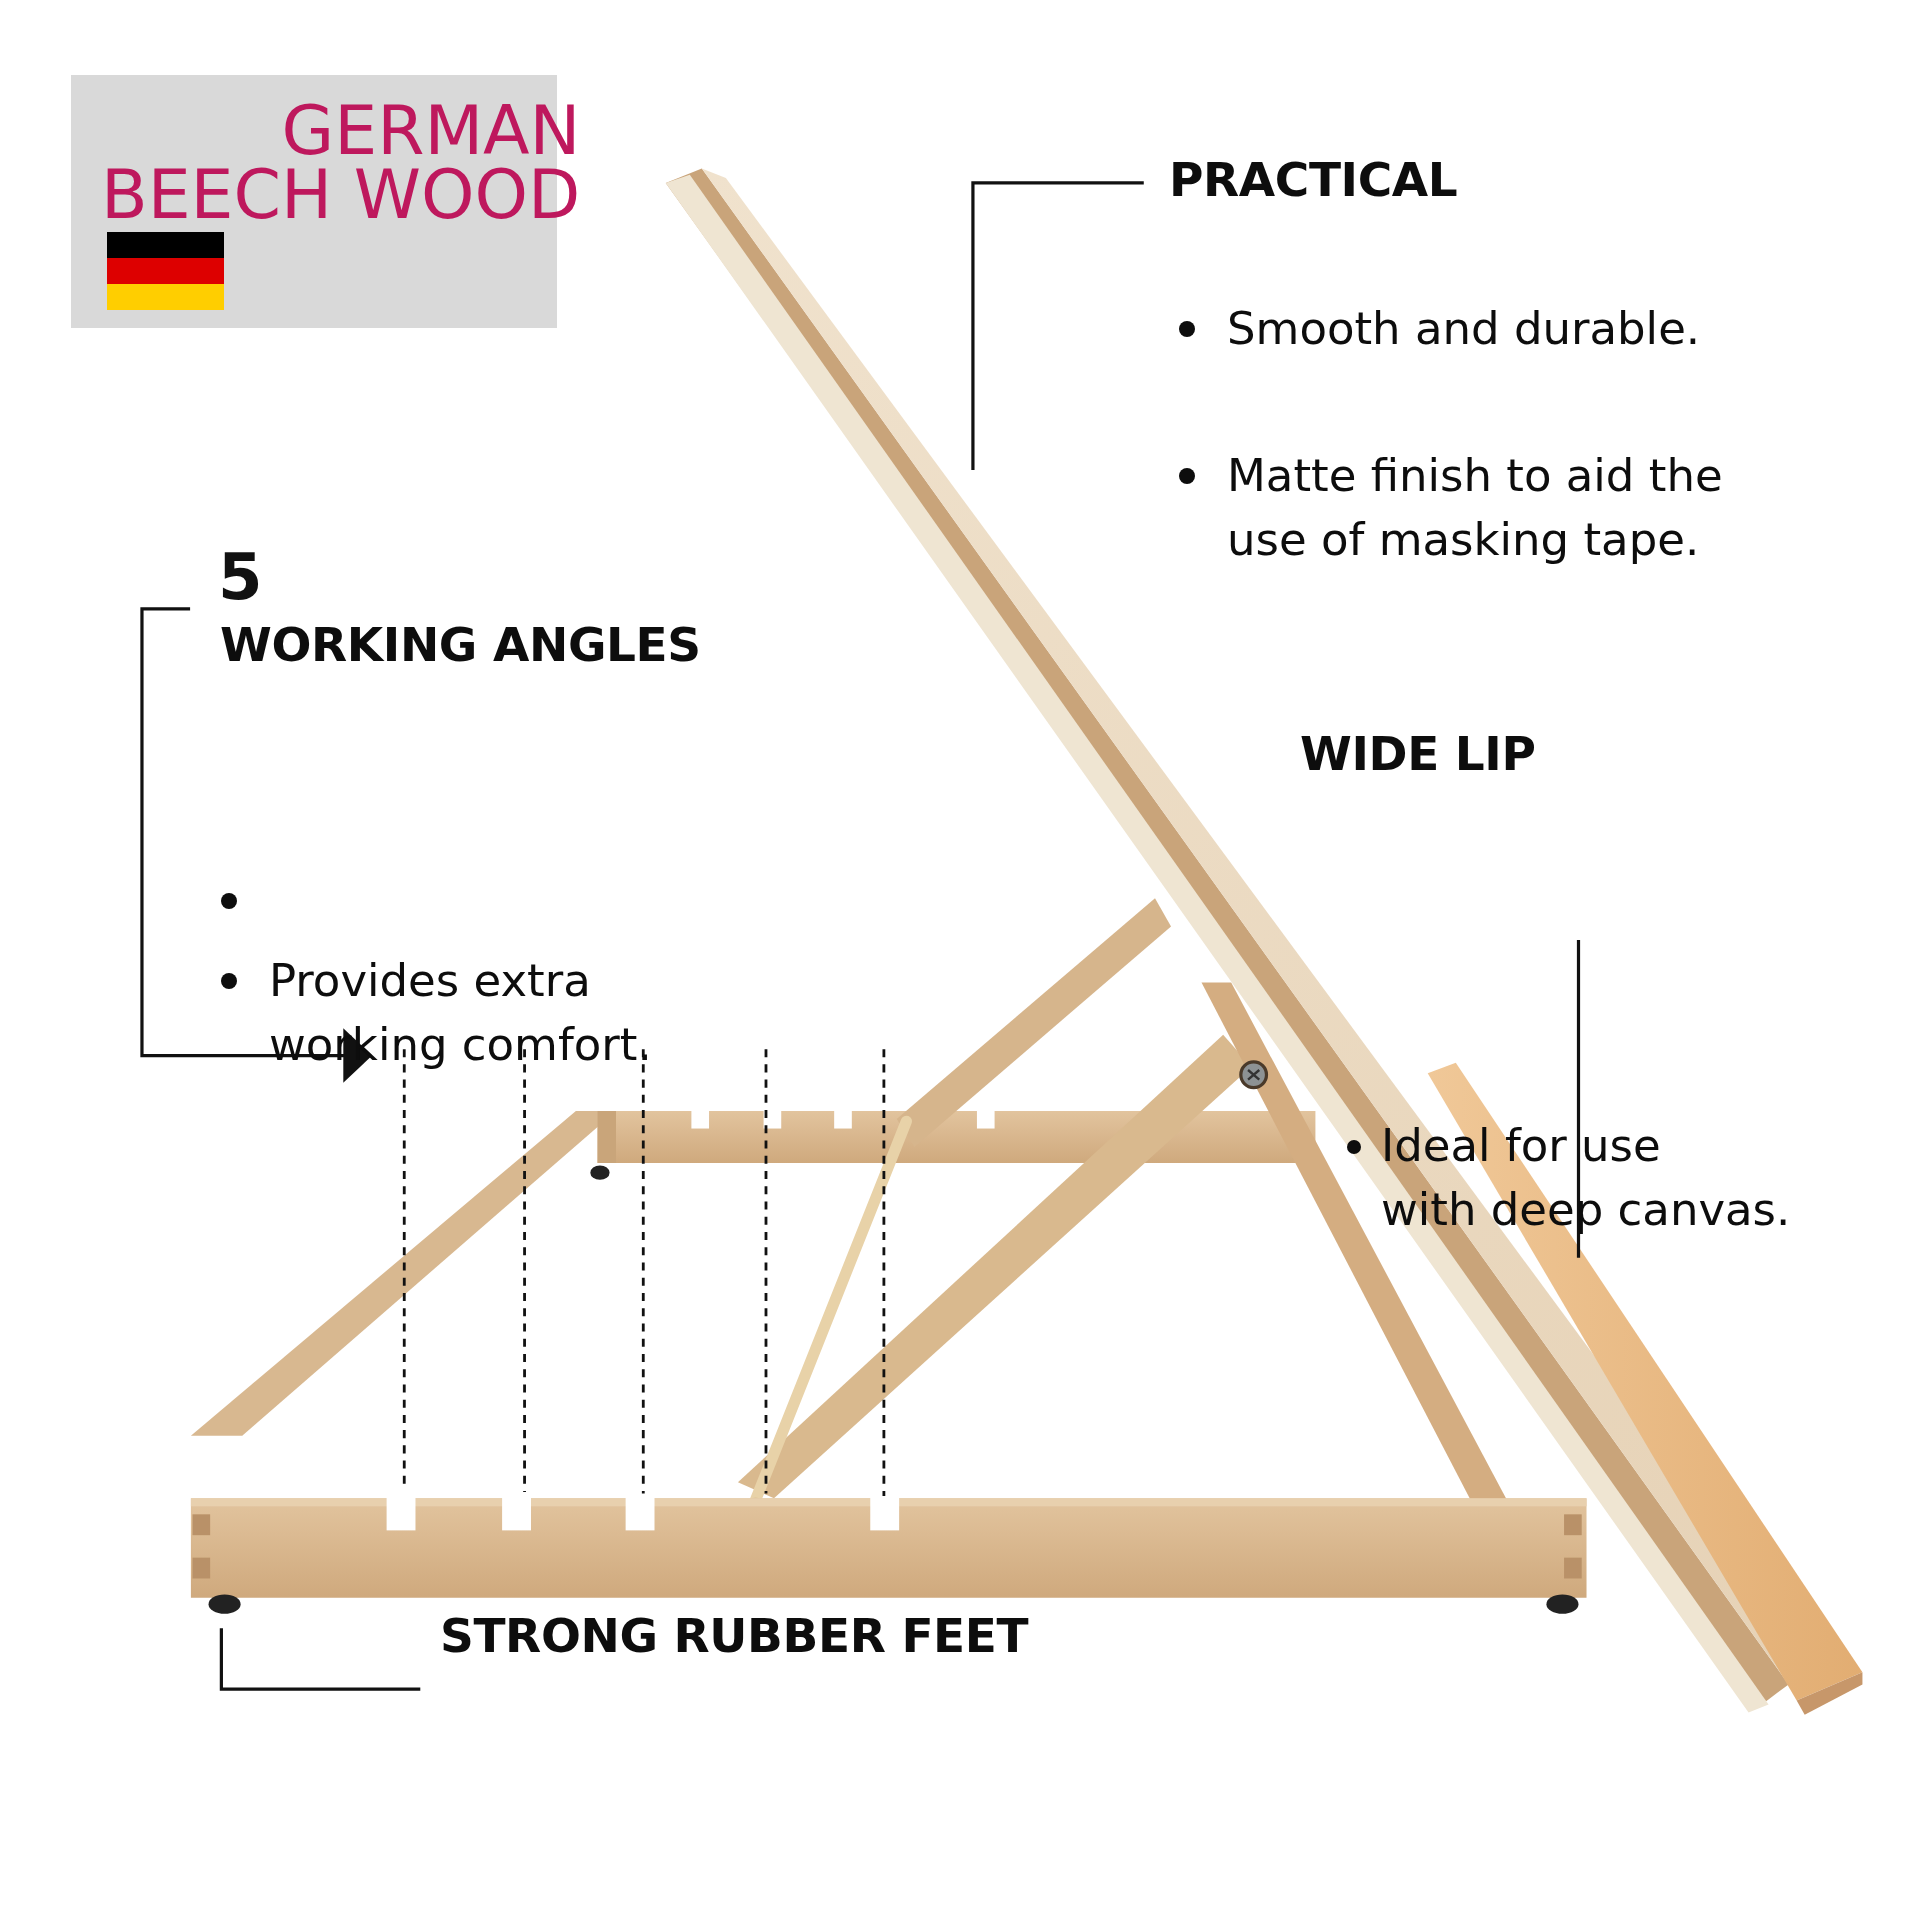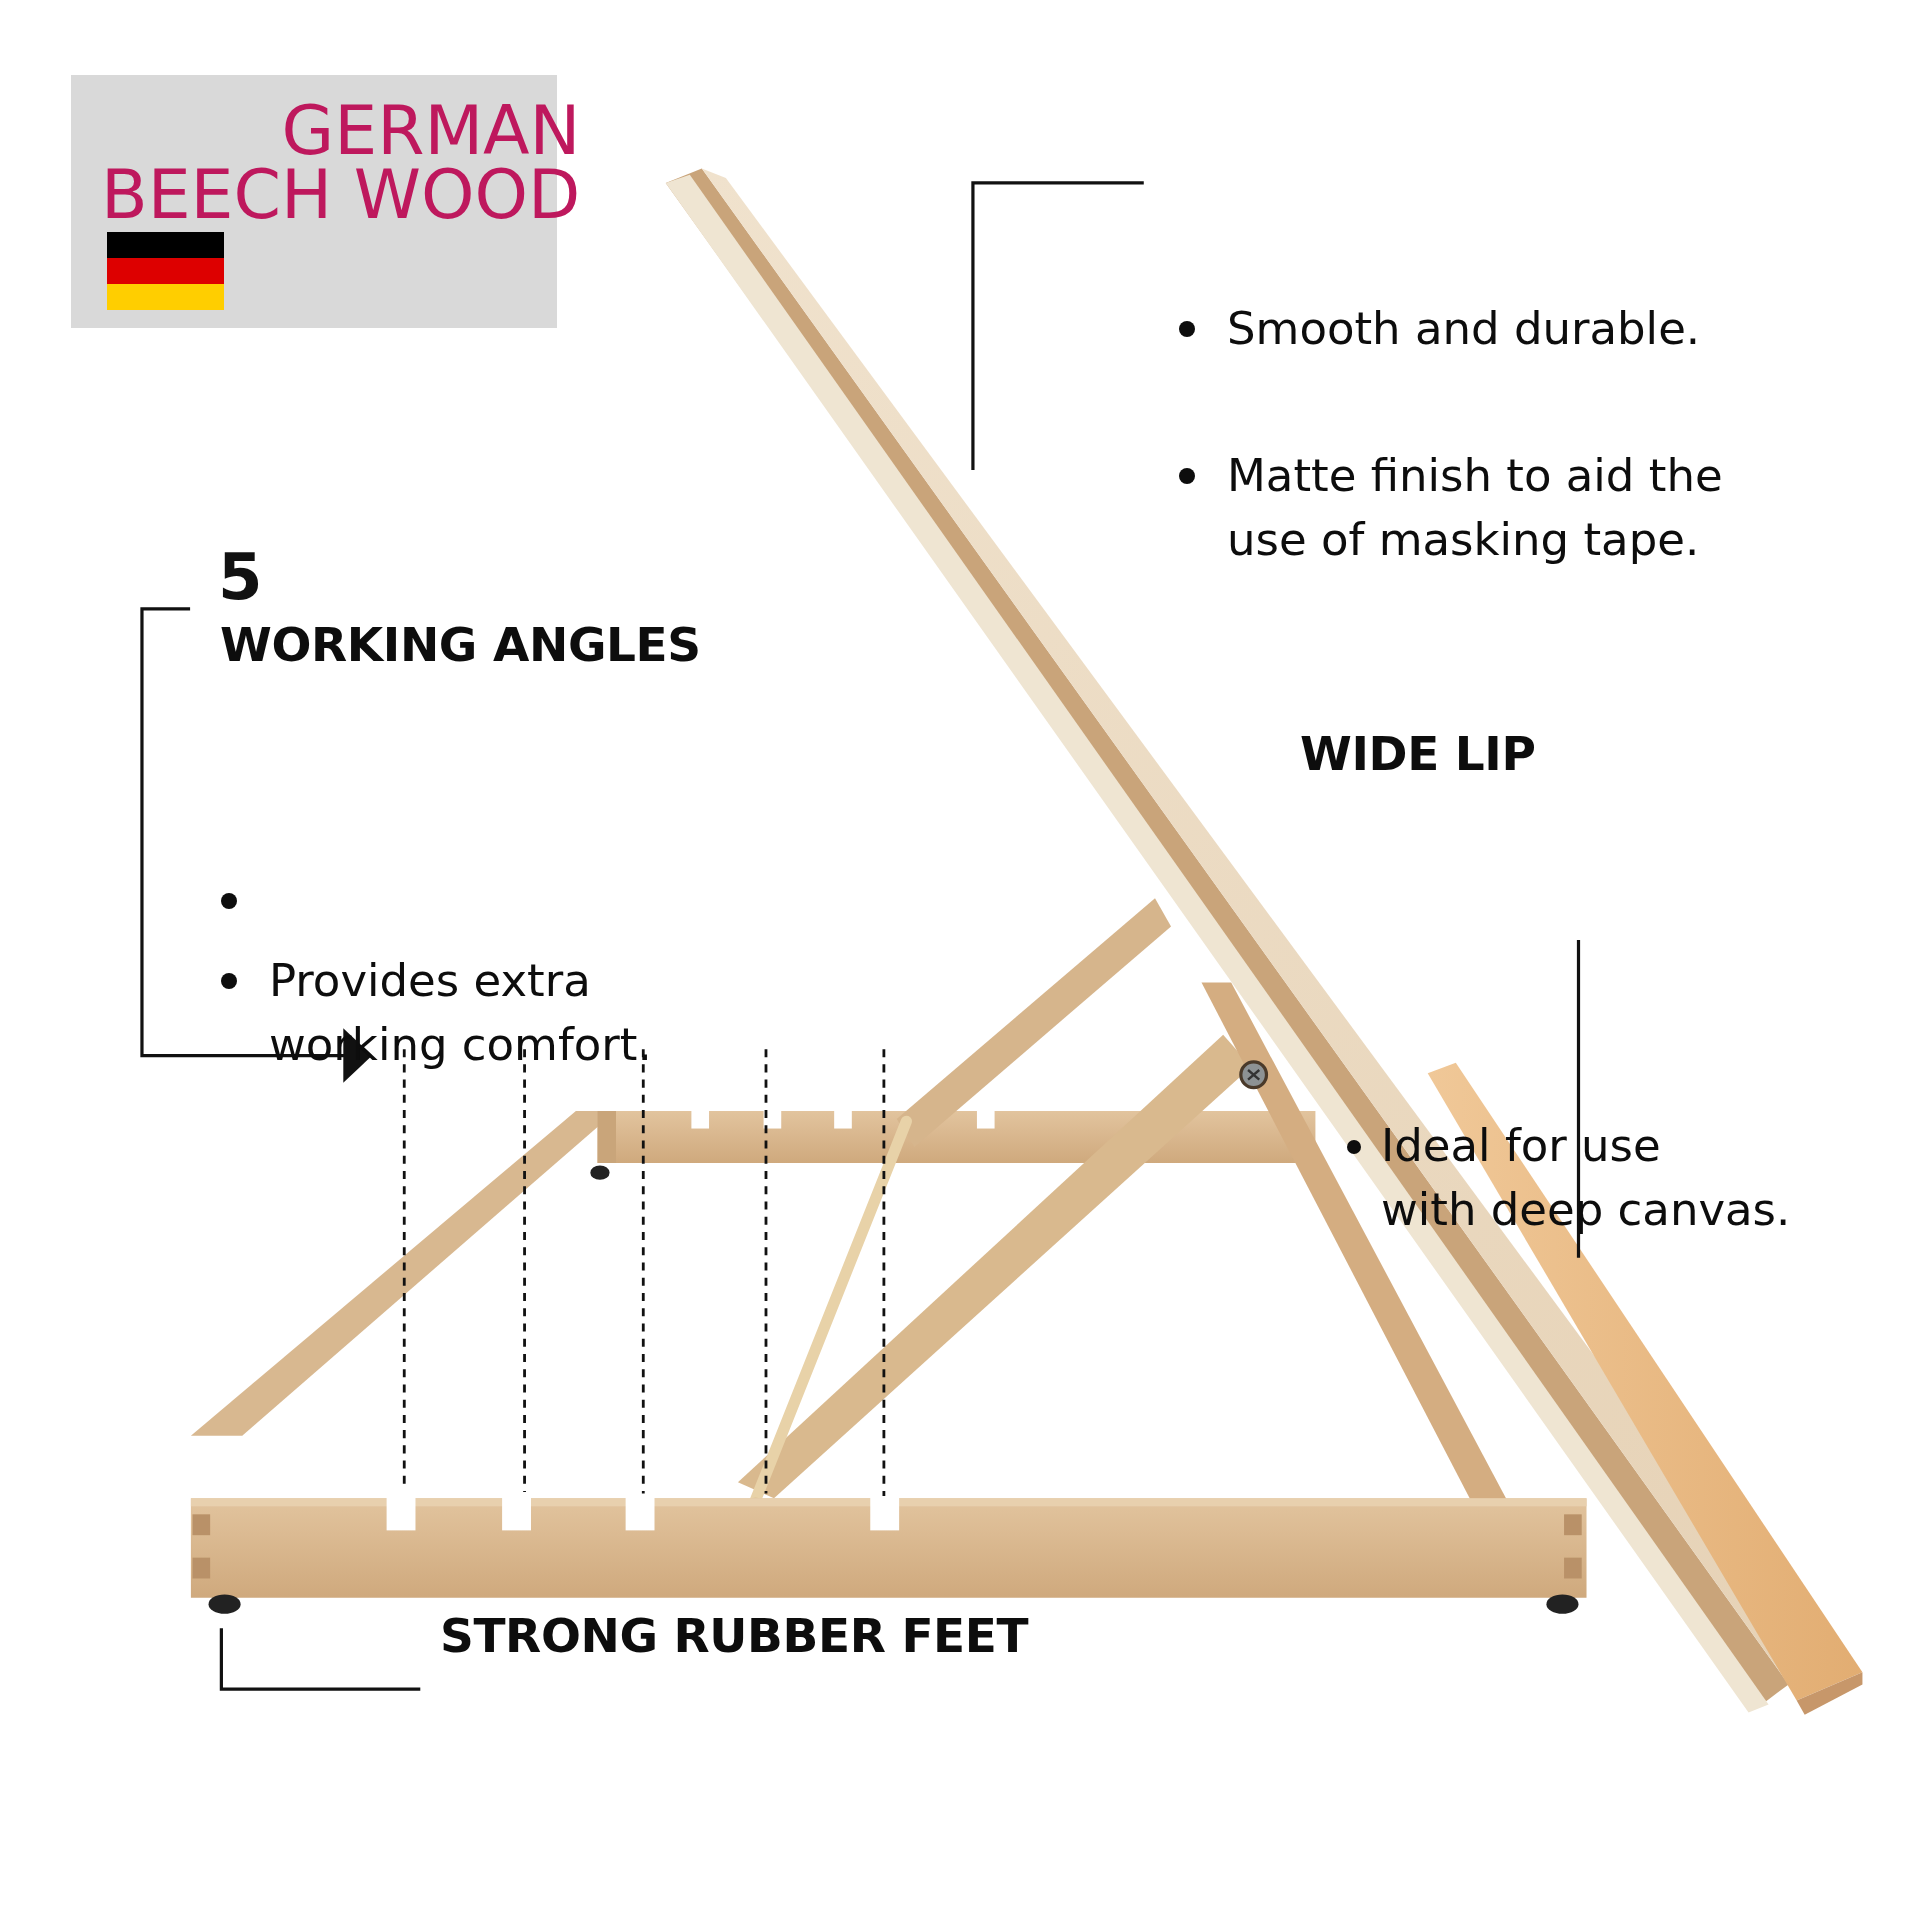--- a/index.html
+++ b/index.html
@@ -112,20 +112,21 @@
   <div>GERMAN</div>
   <div>BEECH WOOD</div>
 </div>
 <div class="abs flag">
   <div style="background:#000000"></div>
   <div style="background:#dd0000"></div>
   <div style="background:#ffce00"></div>
 </div>
 
 <div class="abs" style="left:1169px; top:148px;">
+  <div class="heading">PRACTICAL</div>
 </div>
 <div class="abs bullet" style="left:1179px; top:297px;">
   <span class="dot"></span>
   <span>Smooth and durable.</span>
 </div>
 <div class="abs bullet" style="left:1179px; top:380px;">
   <span class="dot"></span>
   <div>Matte finish to aid the</div>
   <div>use of masking tape.</div>
 </div>

